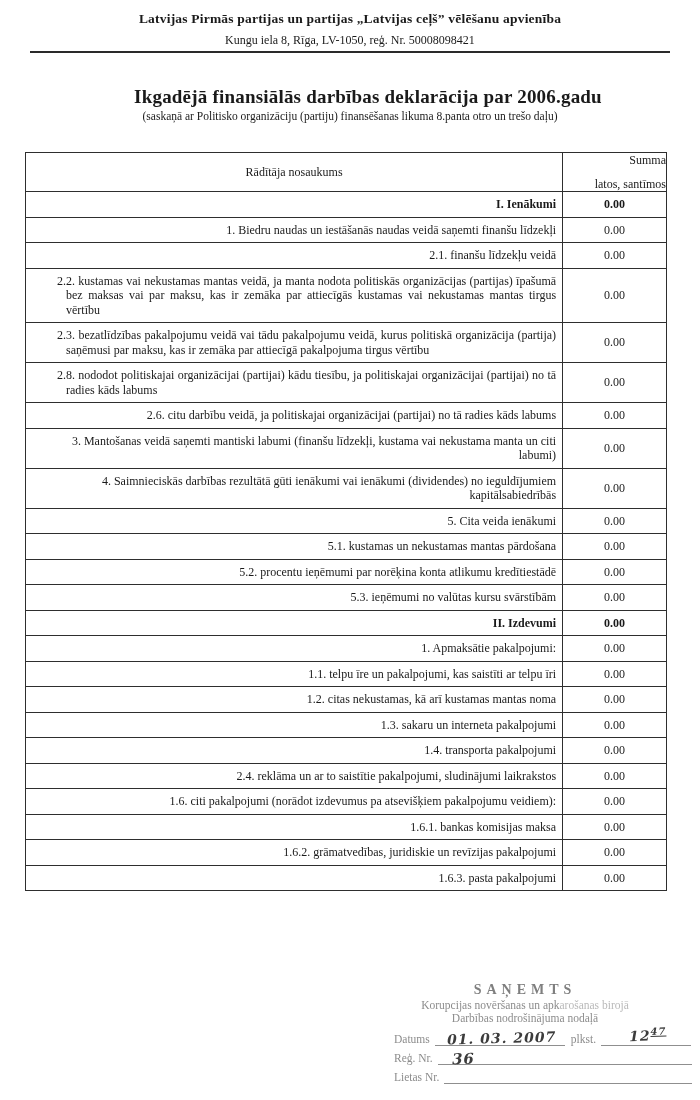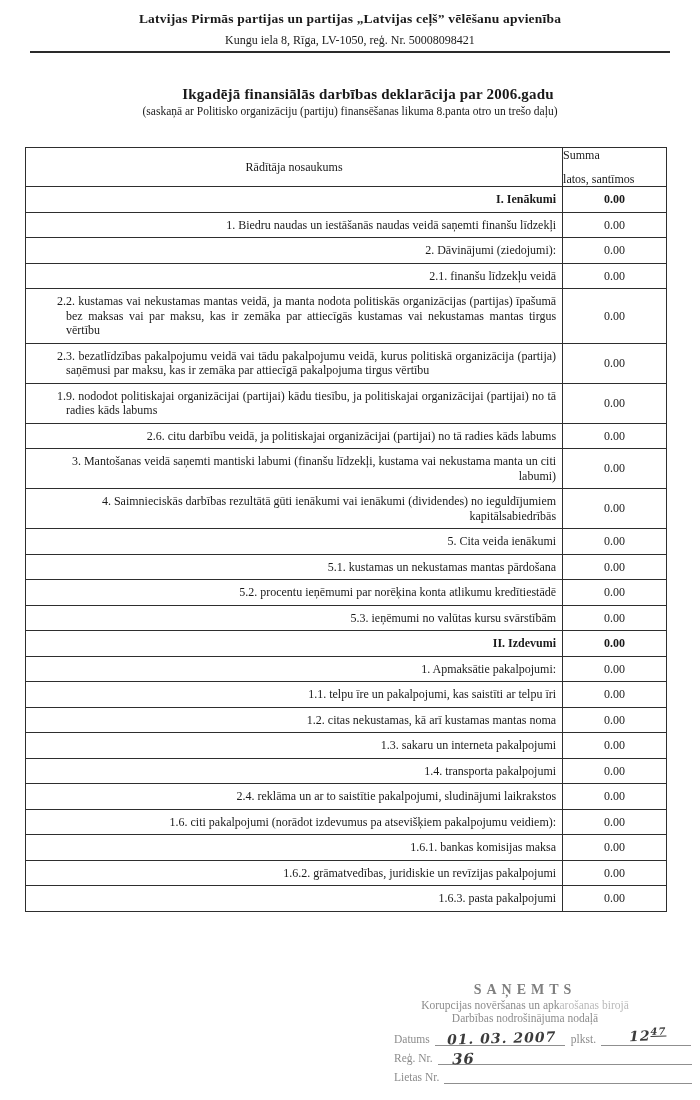--- a/index.html
+++ b/index.html
@@ -12,37 +12,37 @@
     overflow: hidden;
   }
   .doc-header { text-align: center; padding-top: 11px; }
   .org-name   { font-size: 13.5px; font-weight: bold; letter-spacing: .2px; }
   .org-address{ font-size: 12px; font-weight: normal; margin-top: 6px; }
   .header-rule{
     height: 0; border-bottom: 2px solid #2a2a2a;
     margin: 3px 30px 0 30px;
   }
   .title-block { text-align: center; margin-top: 33px; }
-  .decl-title  { font-size: 15px; font-weight: bold; letter-spacing: .2px; padding-left: 36px; }
+  .decl-title  { font-size: 19px; font-weight: bold; letter-spacing: .2px; padding-left: 36px; }
   .decl-subtitle{ font-size: 11.5px; margin-top: 2px; }
 
   table.decl {
     border-collapse: collapse;
     margin: 30px 0 0 25px;
     width: 642px;
     table-layout: fixed;
   }
   table.decl td, table.decl th {
     border: 1.4px solid #2e2e2e;
     font-size: 12px;
     line-height: 14.5px;
     vertical-align: middle;
   }
   th.col-name { width: 517px; font-weight: normal; text-align: center; height: 39px; }
-  th.col-sum  { width: 100px; font-weight: normal; text-align: left; }
+  th.col-sum  { width: 100px; font-weight: normal; text-align: right; }
   th.col-sum .sum-l1 { margin-bottom: 9px; }
   td.name { padding: 5px 6px 5px 6px; text-align: right; }
   td.val  { text-align: center; padding: 5px 2px; }
   tr.bold td { font-weight: bold; }
   
   td.lvl0 { padding-left: 6px; }
   td.lvl1 { padding-left: 9px; }
   td.lvl2 { padding-left: 31px; }
   td.lvl3 { padding-left: 59px; }
   
@@ -127,37 +127,33 @@
   <tbody id="decl-body">
       <tr class="bold">
         <td class="name lvl0">I. Ienākumi</td>
         <td class="val">0.00</td>
       </tr>
       <tr>
         <td class="name lvl1">1. Biedru naudas un iestāšanās naudas veidā saņemti finanšu līdzekļi</td>
         <td class="val">0.00</td>
       </tr>
       <tr>
-        <td class="name lvl1">2. Dāvinājumi (ziedojumi):</td>
-        <td class="val">0.00</td>
-      </tr>
-      <tr>
         <td class="name lvl2">2.1. finanšu līdzekļu veidā</td>
         <td class="val">0.00</td>
       </tr>
       <tr>
         <td class="name lvl2 hang just">2.2. kustamas vai nekustamas mantas veidā, ja manta nodota politiskās organizācijas (partijas) īpašumā bez maksas vai par maksu, kas ir zemāka par attiecīgās kustamas vai nekustamas mantas tirgus vērtību</td>
         <td class="val">0.00</td>
       </tr>
       <tr>
         <td class="name lvl2 hang just">2.3. bezatlīdzības pakalpojumu veidā vai tādu pakalpojumu veidā, kurus politiskā organizācija (partija) saņēmusi par maksu, kas ir zemāka par attiecīgā pakalpojuma tirgus vērtību</td>
         <td class="val">0.00</td>
       </tr>
       <tr>
-        <td class="name lvl2 hang just">1.9. nododot politiskajai organizācijai (partijai) kādu tiesību, ja politiskajai organizācijai (partijai) no tā radies kāds labums</td>
+        <td class="name lvl2 hang just">2.8. nododot politiskajai organizācijai (partijai) kādu tiesību, ja politiskajai organizācijai (partijai) no tā radies kāds labums</td>
         <td class="val">0.00</td>
       </tr>
       <tr>
         <td class="name lvl2">2.6. citu darbību veidā, ja politiskajai organizācijai (partijai) no tā radies kāds labums</td>
         <td class="val">0.00</td>
       </tr>
       <tr>
         <td class="name lvl1 hang">3. Mantošanas veidā saņemti mantiski labumi (finanšu līdzekļi, kustama vai nekustama manta un citi labumi)</td>
         <td class="val">0.00</td>
       </tr>

